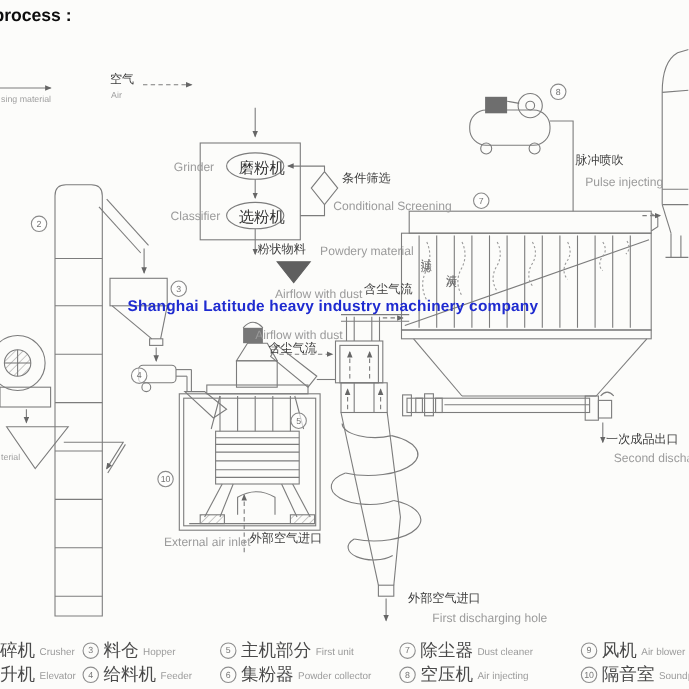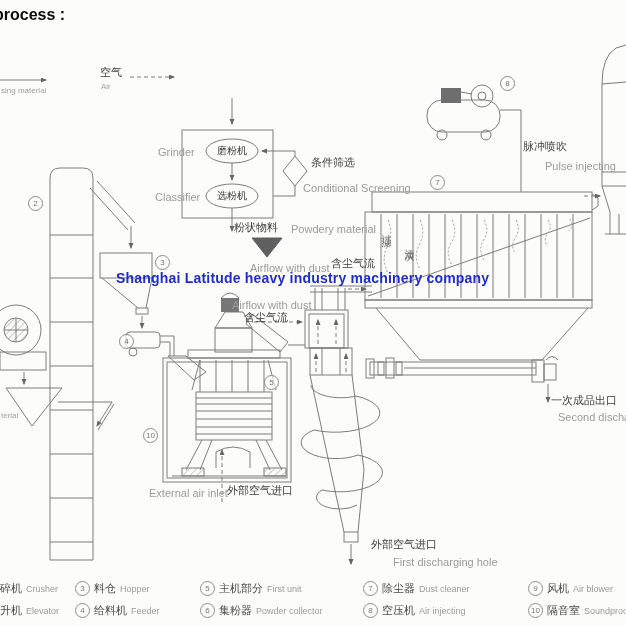--- a/index.html
+++ b/index.html
@@ -5,32 +5,32 @@
   html,body{margin:0;padding:0}
   body{width:626px;height:626px;overflow:hidden;position:relative;
        background:#fcfcfa;font-family:"Liberation Sans",sans-serif}
   svg{position:absolute;left:0;top:0}
   .ln{stroke:#7c7c7c;fill:none;stroke-width:1}
   .dash{stroke-dasharray:4 3}
   .dash2{stroke-dasharray:2 2;stroke:#9a9a9a}
   .lbl{position:absolute;white-space:nowrap;line-height:1.1}
   .hdr{font-size:16px;font-weight:bold;color:#0d0d0d}
   .zh{font-size:11px;color:#3c3c3c}
-  .zh-sm{font-size:10px;color:#333}
+  .zh-sm{font-size:14px;color:#333}
   .en{font-size:11px;color:#9b9b9b}
   .en8{font-size:8px;color:#a0a0a0}
   .wm{font-size:14px;font-weight:bold;color:#1f2bd0;letter-spacing:.2px}
   .vert{writing-mode:vertical-rl;font-size:10px;color:#6a6a6a;letter-spacing:3px}
   .num{position:absolute;width:13px;height:13px;border:1px solid #8a8a8a;border-radius:50%;
        font-size:8px;color:#737373;display:flex;align-items:center;justify-content:center;
        background:rgba(255,255,255,.65)}
   .lgitem{position:absolute;display:flex;align-items:center;gap:4px;white-space:nowrap}
   .lgc{width:13px;height:13px;border:1px solid #8f8f8f;border-radius:50%;font-size:8px;color:#777;
        display:inline-flex;align-items:center;justify-content:center;flex:0 0 auto}
-  .lzh{font-size:11px;color:#4a4a4a}
+  .lzh{font-size:16px;color:#4a4a4a}
   .len{font-size:9px;color:#9b9b9b;padding-top:1px}
 </style>
 </head>
 <body>
 
 <svg width="626" height="626" viewBox="0 0 626 626">
   <defs>
     <marker id="ah" markerWidth="8" markerHeight="8" refX="5" refY="2.5" orient="auto">
       <path d="M0,0 L6,2.5 L0,5 Z" fill="#666"></path>
     </marker>
@@ -253,21 +253,21 @@
 <div class="lbl zh" style="left:311px;top:156px">条件筛选</div>
 <div class="lbl en" style="left:303px;top:182px">Conditional Screening</div>
 <div class="lbl zh" style="left:234px;top:221px">粉状物料</div>
 <div class="lbl en" style="left:291px;top:223px">Powdery material</div>
 <div class="lbl en" style="left:250px;top:262px">Airflow with dust</div>
 <div class="lbl zh" style="left:331px;top:257px">含尘气流</div>
 <div class="lbl wm" style="left:116px;top:271px">Shanghai Latitude heavy industry machinery company</div>
 <div class="lbl en" style="left:232px;top:299px">Airflow with dust</div>
 <div class="lbl zh" style="left:244px;top:311px">含尘气流</div>
 <div class="lbl zh" style="left:523px;top:140px">脉冲喷吹</div>
-<div class="lbl en" style="left:545px;top:160px">Pulse injecting</div>
+<div class="lbl en" style="left:532px;top:160px">Pulse injecting</div>
 <div class="lbl vert" style="left:381px;top:226px">过滤</div>
 <div class="lbl vert" style="left:404px;top:241px">清灰</div>
 <div class="lbl en" style="left:149px;top:487px">External air inlet</div>
 <div class="lbl zh" style="left:227px;top:484px">外部空气进口</div>
 <div class="lbl zh" style="left:371px;top:538px">外部空气进口</div>
 <div class="lbl en" style="left:393px;top:556px">First discharging hole</div>
 <div class="lbl zh" style="left:551px;top:394px">一次成品出口</div>
 <div class="lbl en" style="left:558px;top:411px">Second discharging hole</div>
 <div class="lbl en8" style="left:1px;top:412px">terial</div>
 

